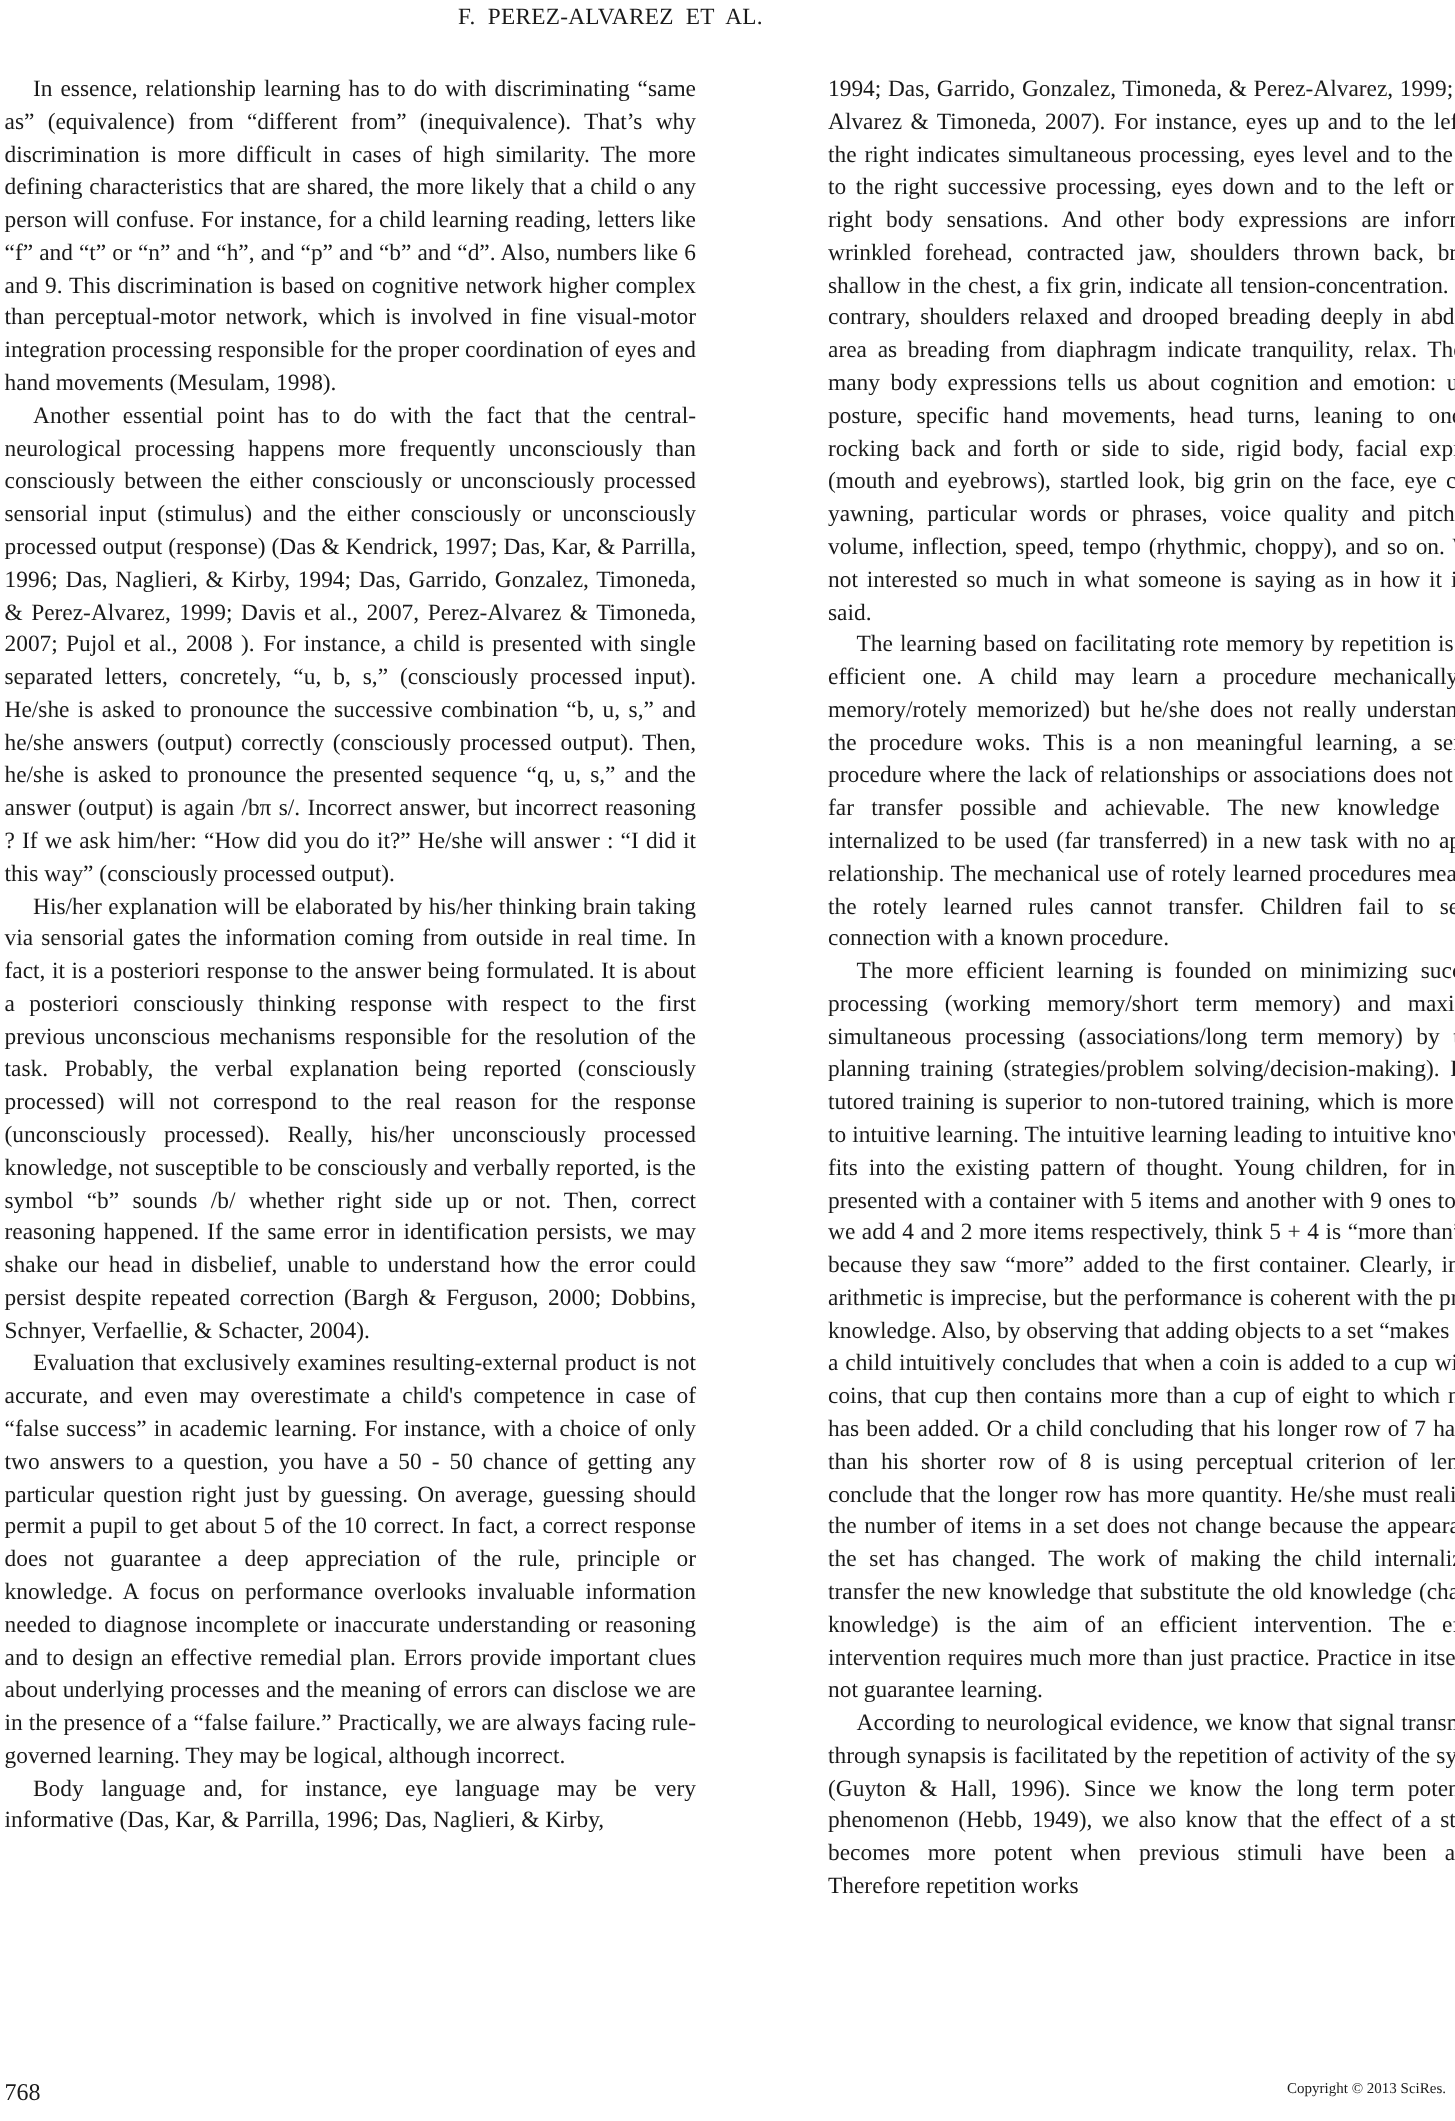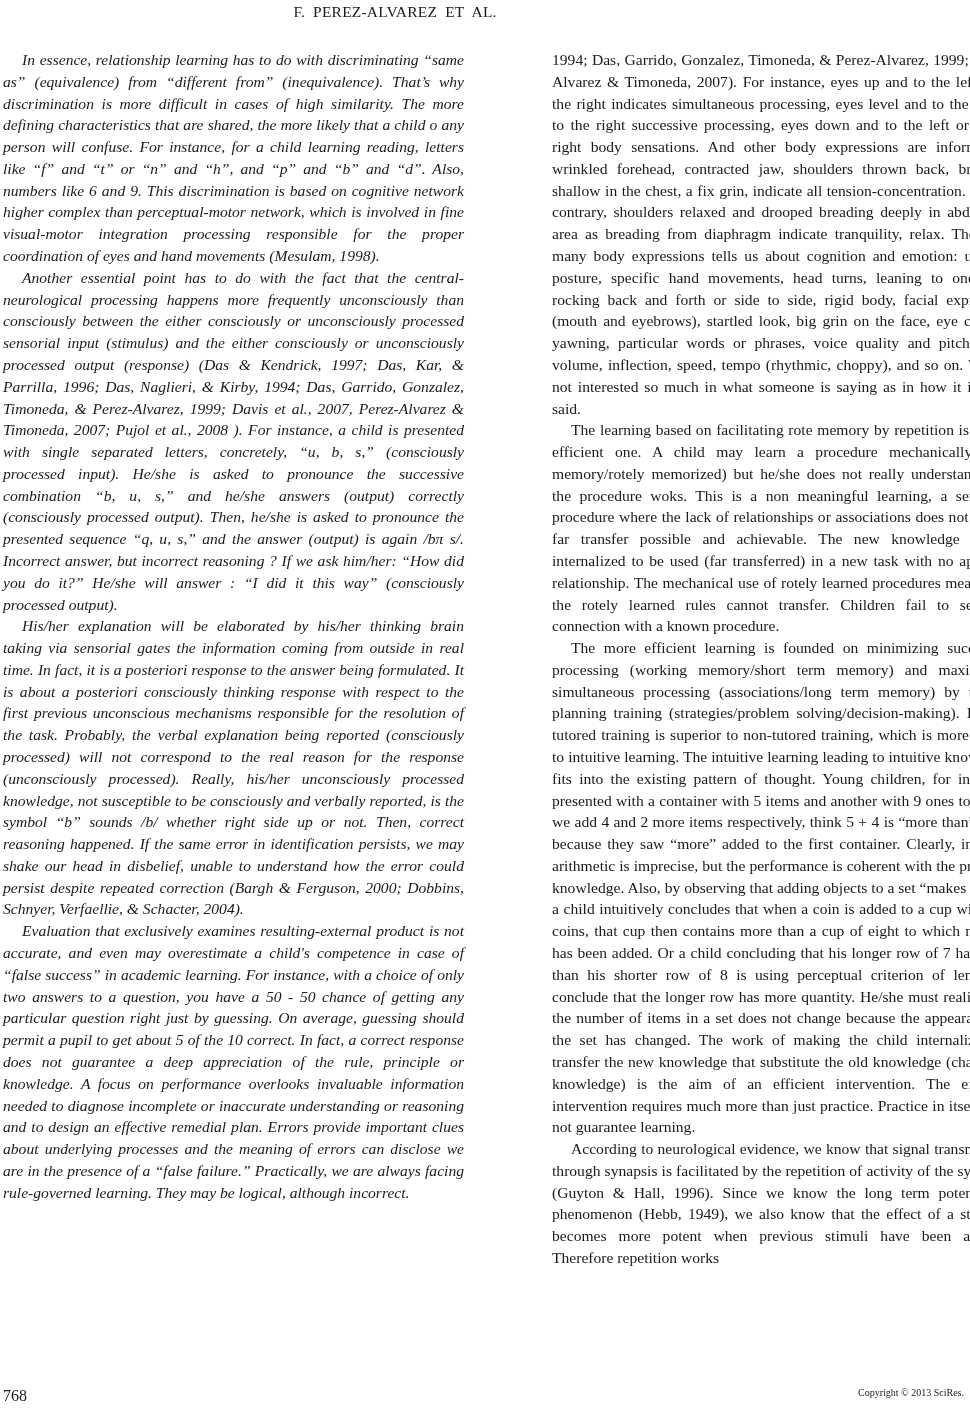--- a/index.html
+++ b/index.html
@@ -2,50 +2,51 @@
 <html><head>
 <meta charset="utf-8">
 <style>
   html, body { margin: 0; padding: 0; background: #ffffff; }
   body {
     width: 970px; height: 1414px; position: relative; overflow: hidden;
     font-family: "Liberation Serif", "DejaVu Serif", serif;
     color: #1a1a1a;
   }
   .running-head {
-    position: absolute; top: 3px; left: 0; width: 790px;
+    position: absolute; top: 3px; left: 12px; width: 790px;
     text-align: center; font-size: 15.5px; letter-spacing: 0.2px;
     word-spacing: 4px;
   }
   .column {
     position: absolute; top: 49px; width: 461px;
     font-size: 15.6px; line-height: 21.78px;
     text-align: justify; hyphens: manual;
   }
-  .col-left { left: 3px; font-style: italic; }
+  .col-left { left: 3px; }
   .col-right { left: 504px; margin-left: 48px; }
   .column p { margin: 0; text-indent: 19px; }
   .column p.cont { text-indent: 0; }
   .footer-page {
     position: absolute; left: 3px; top: 1387px; font-size: 16px;
   }
   .footer-copy {
     position: absolute; right: 6px; top: 1387px; font-size: 10px;
   }
 </style>
 </head>
 <body>
 
 <div class="running-head">F. PEREZ-ALVAREZ ET AL.</div>
 
 <div class="column col-left">
   <p>In essence, relationship learning has to do with discriminating “same as” (equivalence) from “different from” (inequivalence). That’s why discrimination is more difficult in cases of high similarity. The more defining characteristics that are shared, the more likely that a child o any person will confuse. For instance, for a child learning reading, letters like “f” and “t” or “n” and “h”, and “p” and “b” and “d”. Also, numbers like 6 and 9. This discrimination is based on cognitive network higher complex than perceptual-motor network, which is involved in fine visual-motor integration processing responsible for the proper coordination of eyes and hand movements (Mesulam, 1998).</p>
   <p>Another essential point has to do with the fact that the central-neurological processing happens more frequently unconsciously than consciously between the either consciously or unconsciously processed sensorial input (stimulus) and the either consciously or unconsciously processed output (response) (Das &amp; Kendrick, 1997; Das, Kar, &amp; Parrilla, 1996; Das, Naglieri, &amp; Kirby, 1994; Das, Garrido, Gonzalez, Timoneda, &amp; Perez-Alvarez, 1999; Davis et al., 2007, Perez-Alvarez &amp; Timoneda, 2007; Pujol et al., 2008 ). For instance, a child is presented with single separated letters, concretely, “u, b, s,” (consciously processed input). He/she is asked to pronounce the successive combination “b, u, s,” and he/she answers (output) correctly (consciously processed output). Then, he/she is asked to pronounce the presented sequence “q, u, s,” and the answer (output) is again /bπ s/. Incorrect answer, but incorrect reasoning ? If we ask him/her: “How did you do it?” He/she will answer : “I did it this way” (consciously processed output).</p>
   <p>His/her explanation will be elaborated by his/her thinking brain taking via sensorial gates the information coming from outside in real time. In fact, it is a posteriori response to the answer being formulated. It is about a posteriori consciously thinking response with respect to the first previous unconscious mechanisms responsible for the resolution of the task. Probably, the verbal explanation being reported (consciously processed) will not correspond to the real reason for the response (unconsciously processed). Really, his/her unconsciously processed knowledge, not susceptible to be consciously and verbally reported, is the symbol “b” sounds /b/ whether right side up or not. Then, correct reasoning happened. If the same error in identification persists, we may shake our head in disbelief, unable to understand how the error could persist despite repeated correction (Bargh &amp; Ferguson, 2000; Dobbins, Schnyer, Verfaellie, &amp; Schacter, 2004).</p>
   <p>Evaluation that exclusively examines resulting-external product is not accurate, and even may overestimate a child's competence in case of “false success” in academic learning. For instance, with a choice of only two answers to a question, you have a 50 - 50 chance of getting any particular question right just by guessing. On average, guessing should permit a pupil to get about 5 of the 10 correct. In fact, a correct response does not guarantee a deep appreciation of the rule, principle or knowledge. A focus on performance overlooks invaluable information needed to diagnose incomplete or inaccurate understanding or reasoning and to design an effective remedial plan. Errors provide important clues about underlying processes and the meaning of errors can disclose we are in the presence of a “false failure.” Practically, we are always facing rule-governed learning. They may be logical, although incorrect.</p>
+  <p>Body language and, for instance, eye language may be very informative (Das, Kar, &amp; Parrilla, 1996; Das, Naglieri, &amp; Kirby,</p>
 </div>
 
 <div class="column col-right">
   <p class="cont">1994; Das, Garrido, Gonzalez, Timoneda, &amp; Perez-Alvarez, 1999; Perez-Alvarez &amp; Timoneda, 2007). For instance, eyes up and to the left or to the right indicates simultaneous processing, eyes level and to the left or to the right successive processing, eyes down and to the left or to the right body sensations. And other body expressions are informative: wrinkled forehead, contracted jaw, shoulders thrown back, breading shallow in the chest, a fix grin, indicate all tension-concentration. On the contrary, shoulders relaxed and drooped breading deeply in abdominal area as breading from diaphragm indicate tranquility, relax. Therefore many body expressions tells us about cognition and emotion: unusual posture, specific hand movements, head turns, leaning to one side, rocking back and forth or side to side, rigid body, facial expression (mouth and eyebrows), startled look, big grin on the face, eye contact, yawning, particular words or phrases, voice quality and pitch, tone, volume, inflection, speed, tempo (rhythmic, choppy), and so on. We are not interested so much in what someone is saying as in how it is been said.</p>
   <p>The learning based on facilitating rote memory by repetition is not an efficient one. A child may learn a procedure mechanically (rote memory/rotely memorized) but he/she does not really understand why the procedure woks. This is a non meaningful learning, a senseless procedure where the lack of relationships or associations does not makes far transfer possible and achievable. The new knowledge is not internalized to be used (far transferred) in a new task with no apparent relationship. The mechanical use of rotely learned procedures means that the rotely learned rules cannot transfer. Children fail to see any connection with a known procedure.</p>
   <p>The more efficient learning is founded on minimizing successive processing (working memory/short term memory) and maximizing simultaneous processing (associations/long term memory) by tutored planning training (strategies/problem solving/decision-making). Indeed, tutored training is superior to non-tutored training, which is more linked to intuitive learning. The intuitive learning leading to intuitive knowledge fits into the existing pattern of thought. Young children, for instance, presented with a container with 5 items and another with 9 ones to which we add 4 and 2 more items respectively, think 5 + 4 is “more than” 9 + 2 because they saw “more” added to the first container. Clearly, intuitive arithmetic is imprecise, but the performance is coherent with the previous knowledge. Also, by observing that adding objects to a set “makes more”, a child intuitively concludes that when a coin is added to a cup with five coins, that cup then contains more than a cup of eight to which nothing has been added. Or a child concluding that his longer row of 7 has more than his shorter row of 8 is using perceptual criterion of length to conclude that the longer row has more quantity. He/she must realize that the number of items in a set does not change because the appearance of the set has changed. The work of making the child internalize and transfer the new knowledge that substitute the old knowledge (change of knowledge) is the aim of an efficient intervention. The efficient intervention requires much more than just practice. Practice in itself does not guarantee learning.</p>
   <p>According to neurological evidence, we know that signal transmission through synapsis is facilitated by the repetition of activity of the synapses (Guyton &amp; Hall, 1996). Since we know the long term potentiation phenomenon (Hebb, 1949), we also know that the effect of a stimulus becomes more potent when previous stimuli have been applied. Therefore repetition works</p>
 </div>
 
 <div class="footer-page">768</div>

